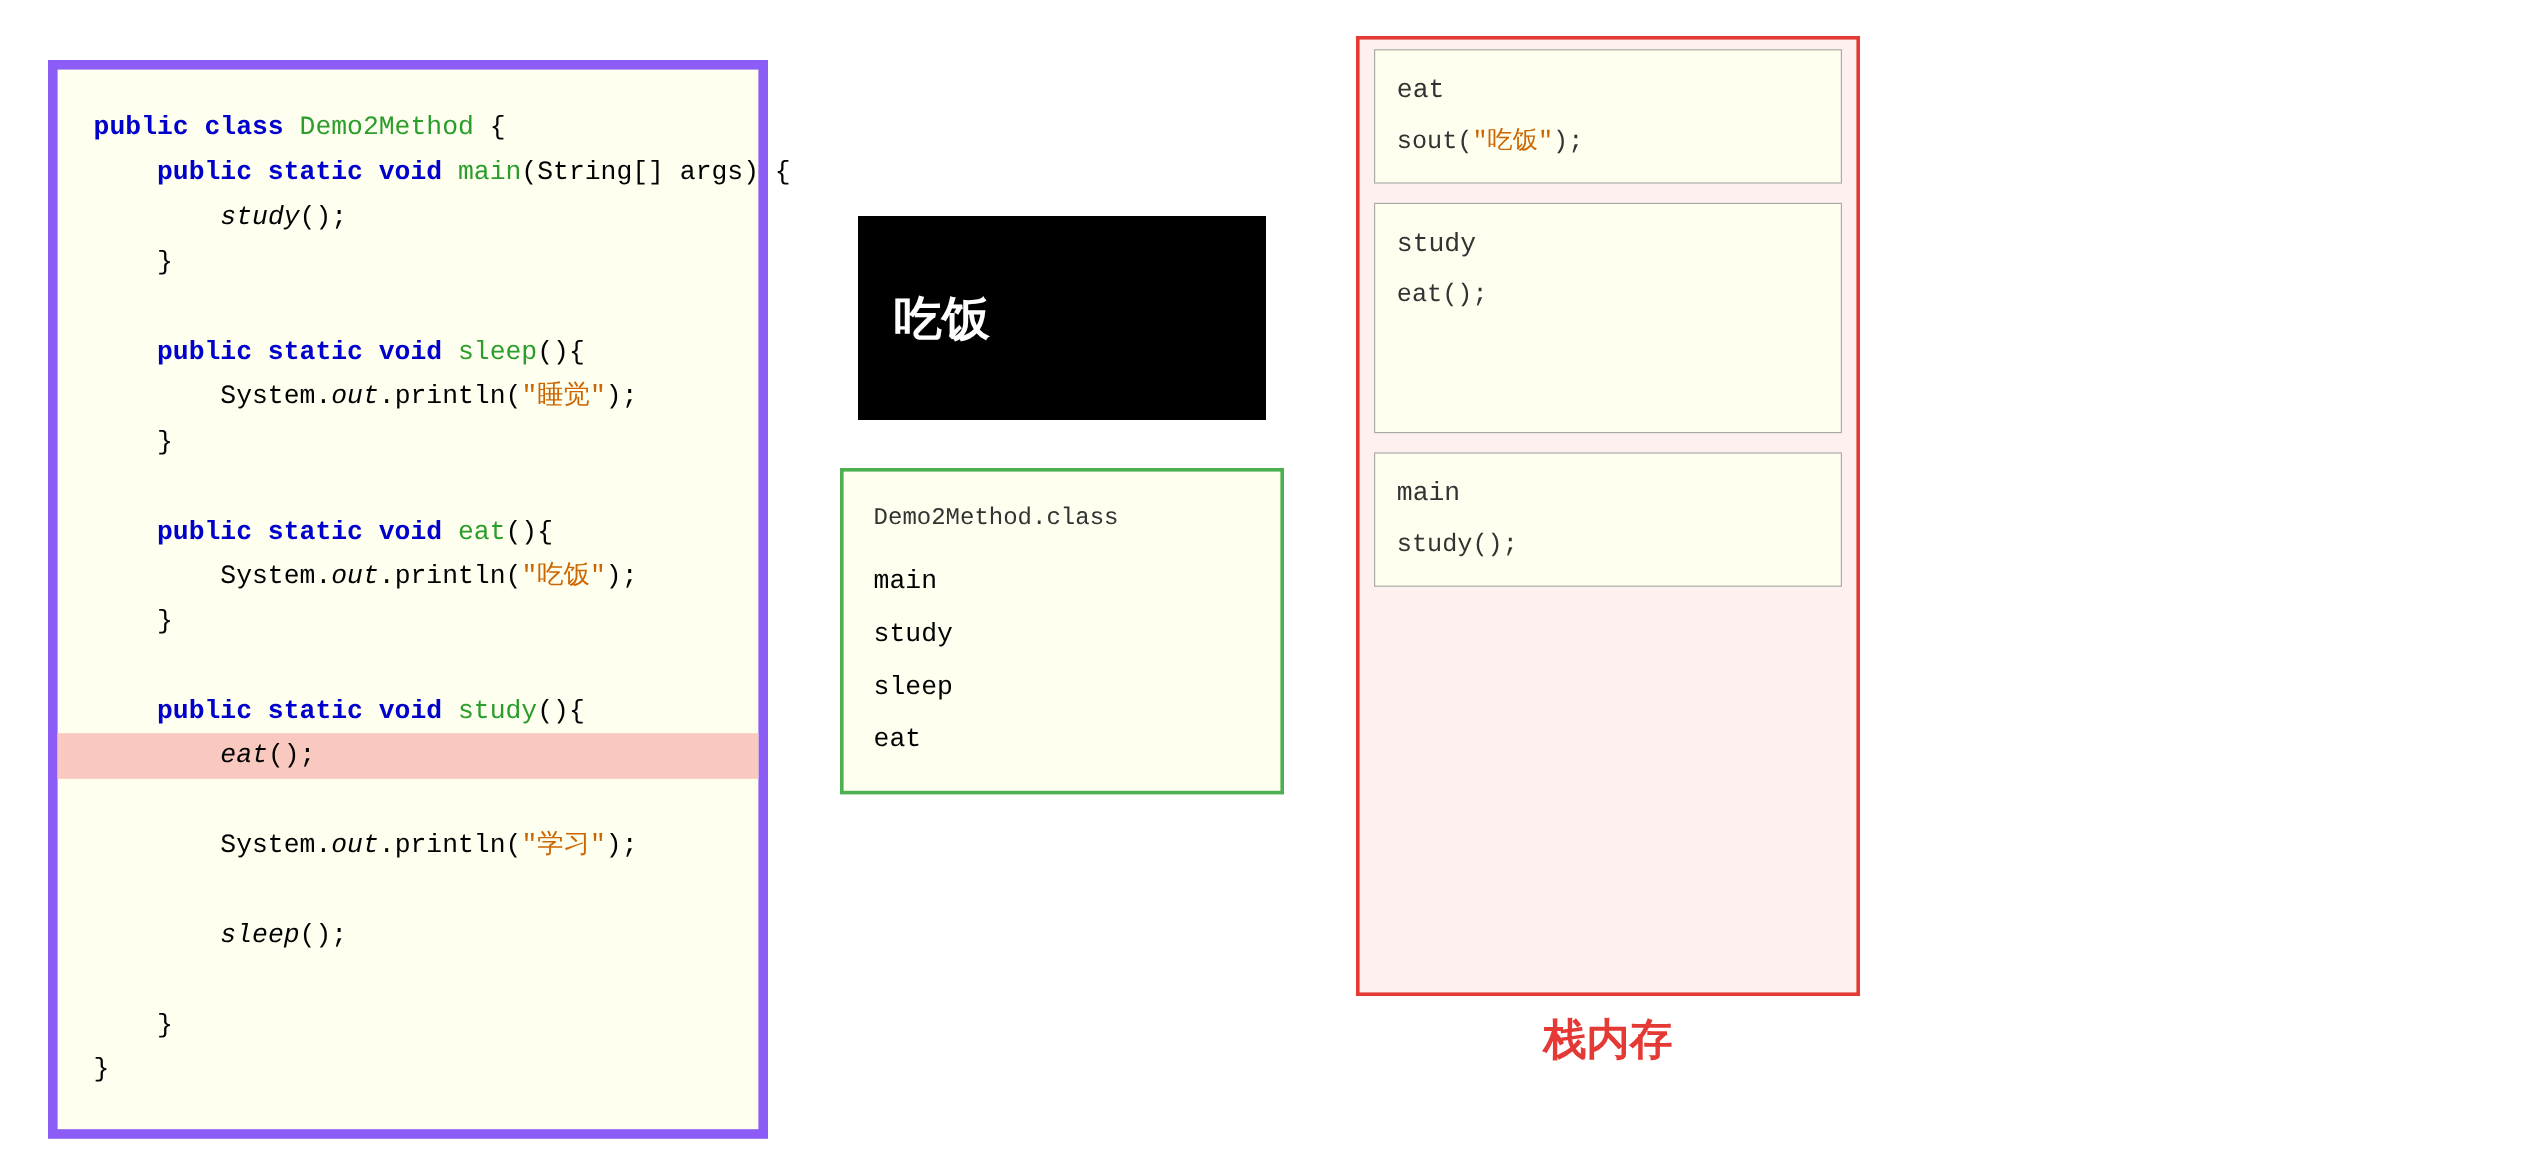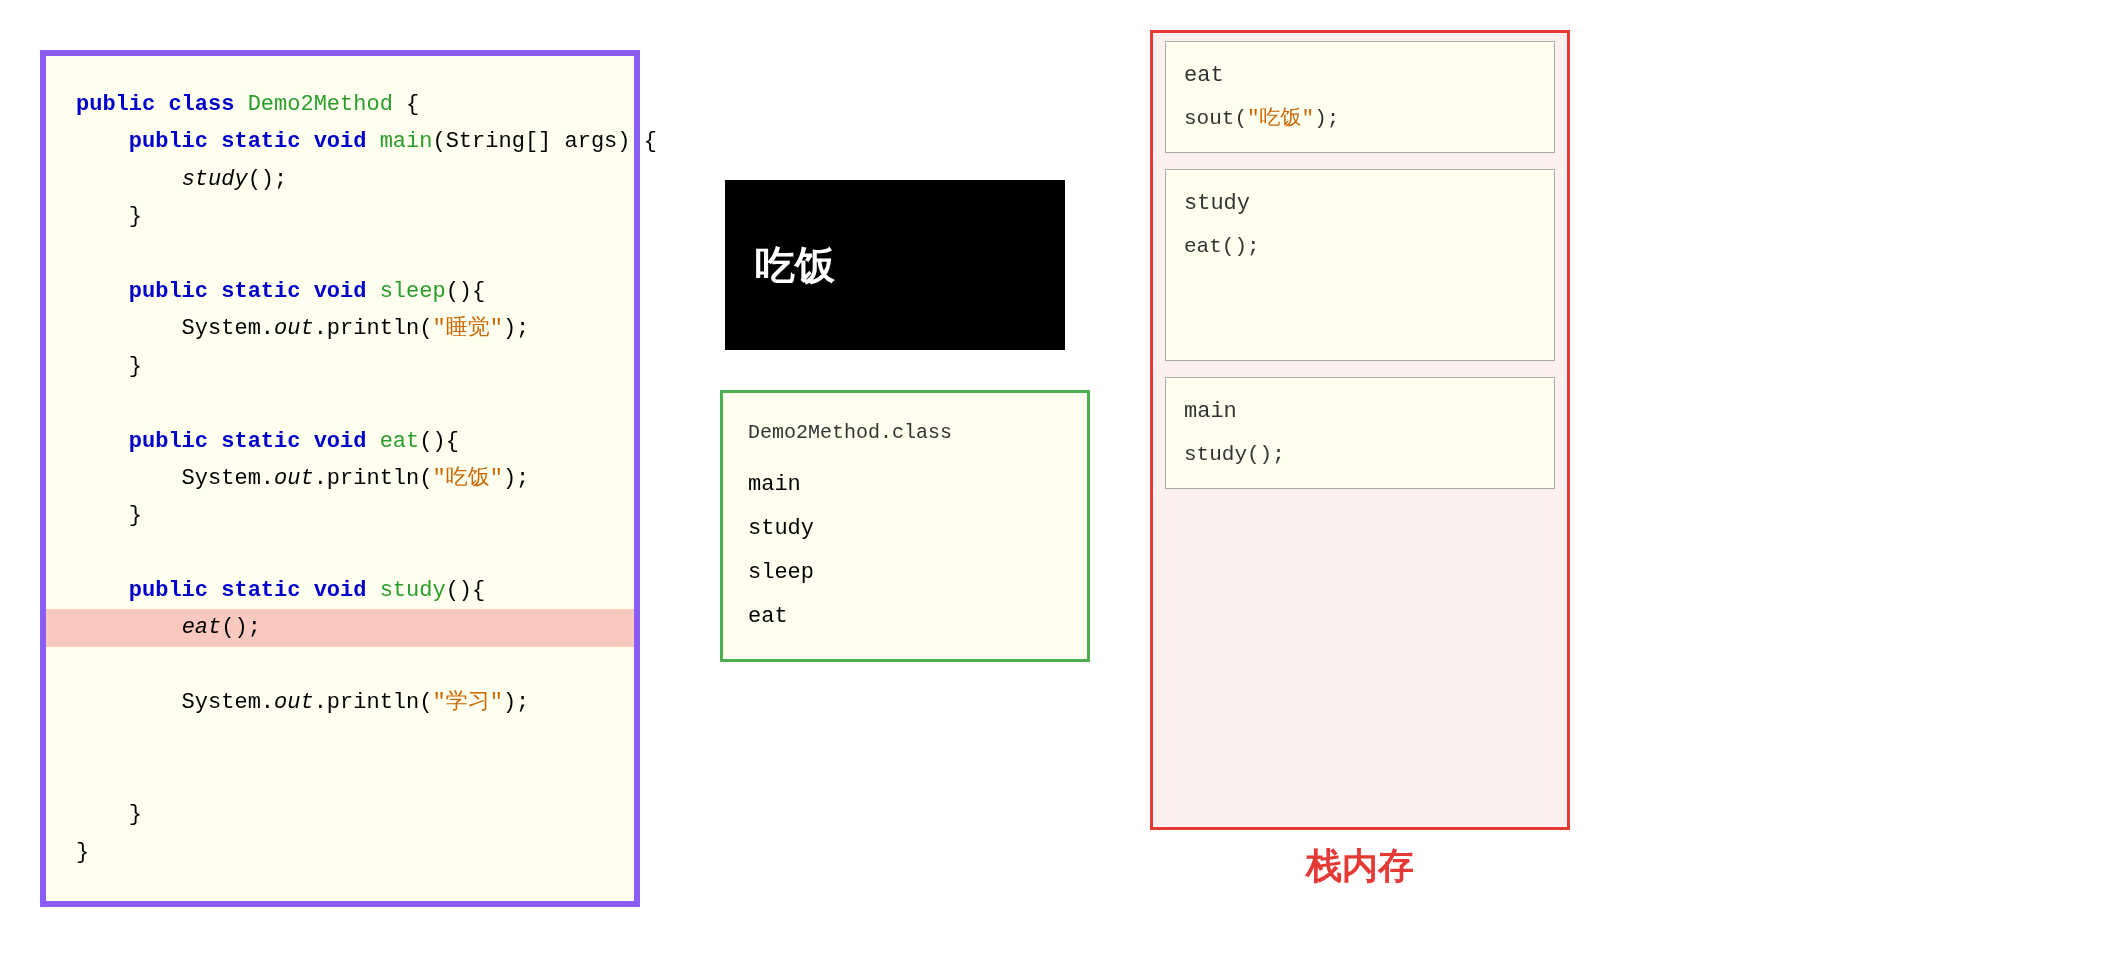--- a/index.html
+++ b/index.html
@@ -10,21 +10,21 @@
       align-items: flex-start;
       justify-content: flex-start;
       min-height: 965px;
       width: 2122px;
       padding: 30px 40px;
       gap: 60px;
     }
 
     
     .code-panel {
-      border: 6px solid #8b5cf6;
+      border: 8px solid #8b5cf6;
       background: #fffff0;
       padding: 30px 30px;
       min-width: 580px;
       max-width: 600px;
       font-size: 22px;
       line-height: 1.7;
       margin-top: 20px;
     }
     .code-line { white-space: pre; }
     .kw { color: #0000cc; font-weight: bold; }
@@ -60,21 +60,20 @@
       font-family: 'Microsoft YaHei', sans-serif;
     }
 
     .method-area-box {
       border: 3px solid #4caf50;
       background: #fffff0;
       width: 370px;
       padding: 20px 25px;
       font-size: 22px;
       line-height: 2;
-      margin-left: 20px;
     }
     .method-area-title {
       color: #4caf50;
       font-size: 38px;
       font-weight: bold;
       text-align: center;
       margin-top: 10px;
       font-family: 'Microsoft YaHei', sans-serif;
     }
     .method-area-classname {
@@ -141,20 +140,21 @@
   <div class="code-line">&nbsp;</div>
   <div class="code-line">    <span class="kw">public static void</span> <span class="fn">eat</span>(){</div>
   <div class="code-line">        System.<span class="it">out</span>.println(<span class="str">"吃饭"</span>);</div>
   <div class="code-line">    }</div>
   <div class="code-line">&nbsp;</div>
   <div class="code-line">    <span class="kw">public static void</span> <span class="fn">study</span>(){</div>
   <span class="code-line highlighted-line">        <span class="it">eat</span>();</span>
   <div class="code-line">&nbsp;</div>
   <div class="code-line">        System.<span class="it">out</span>.println(<span class="str">"学习"</span>);</div>
   <div class="code-line">&nbsp;</div>
+  <div class="code-line">        <span class="it">sleep</span>();</div>
   <div class="code-line">&nbsp;</div>
   <div class="code-line">    }</div>
   <div class="code-line">}</div>
 </div>
 
 <div class="middle-section">
 
   <div class="black-box">
     <span>吃饭</span>
   </div>

